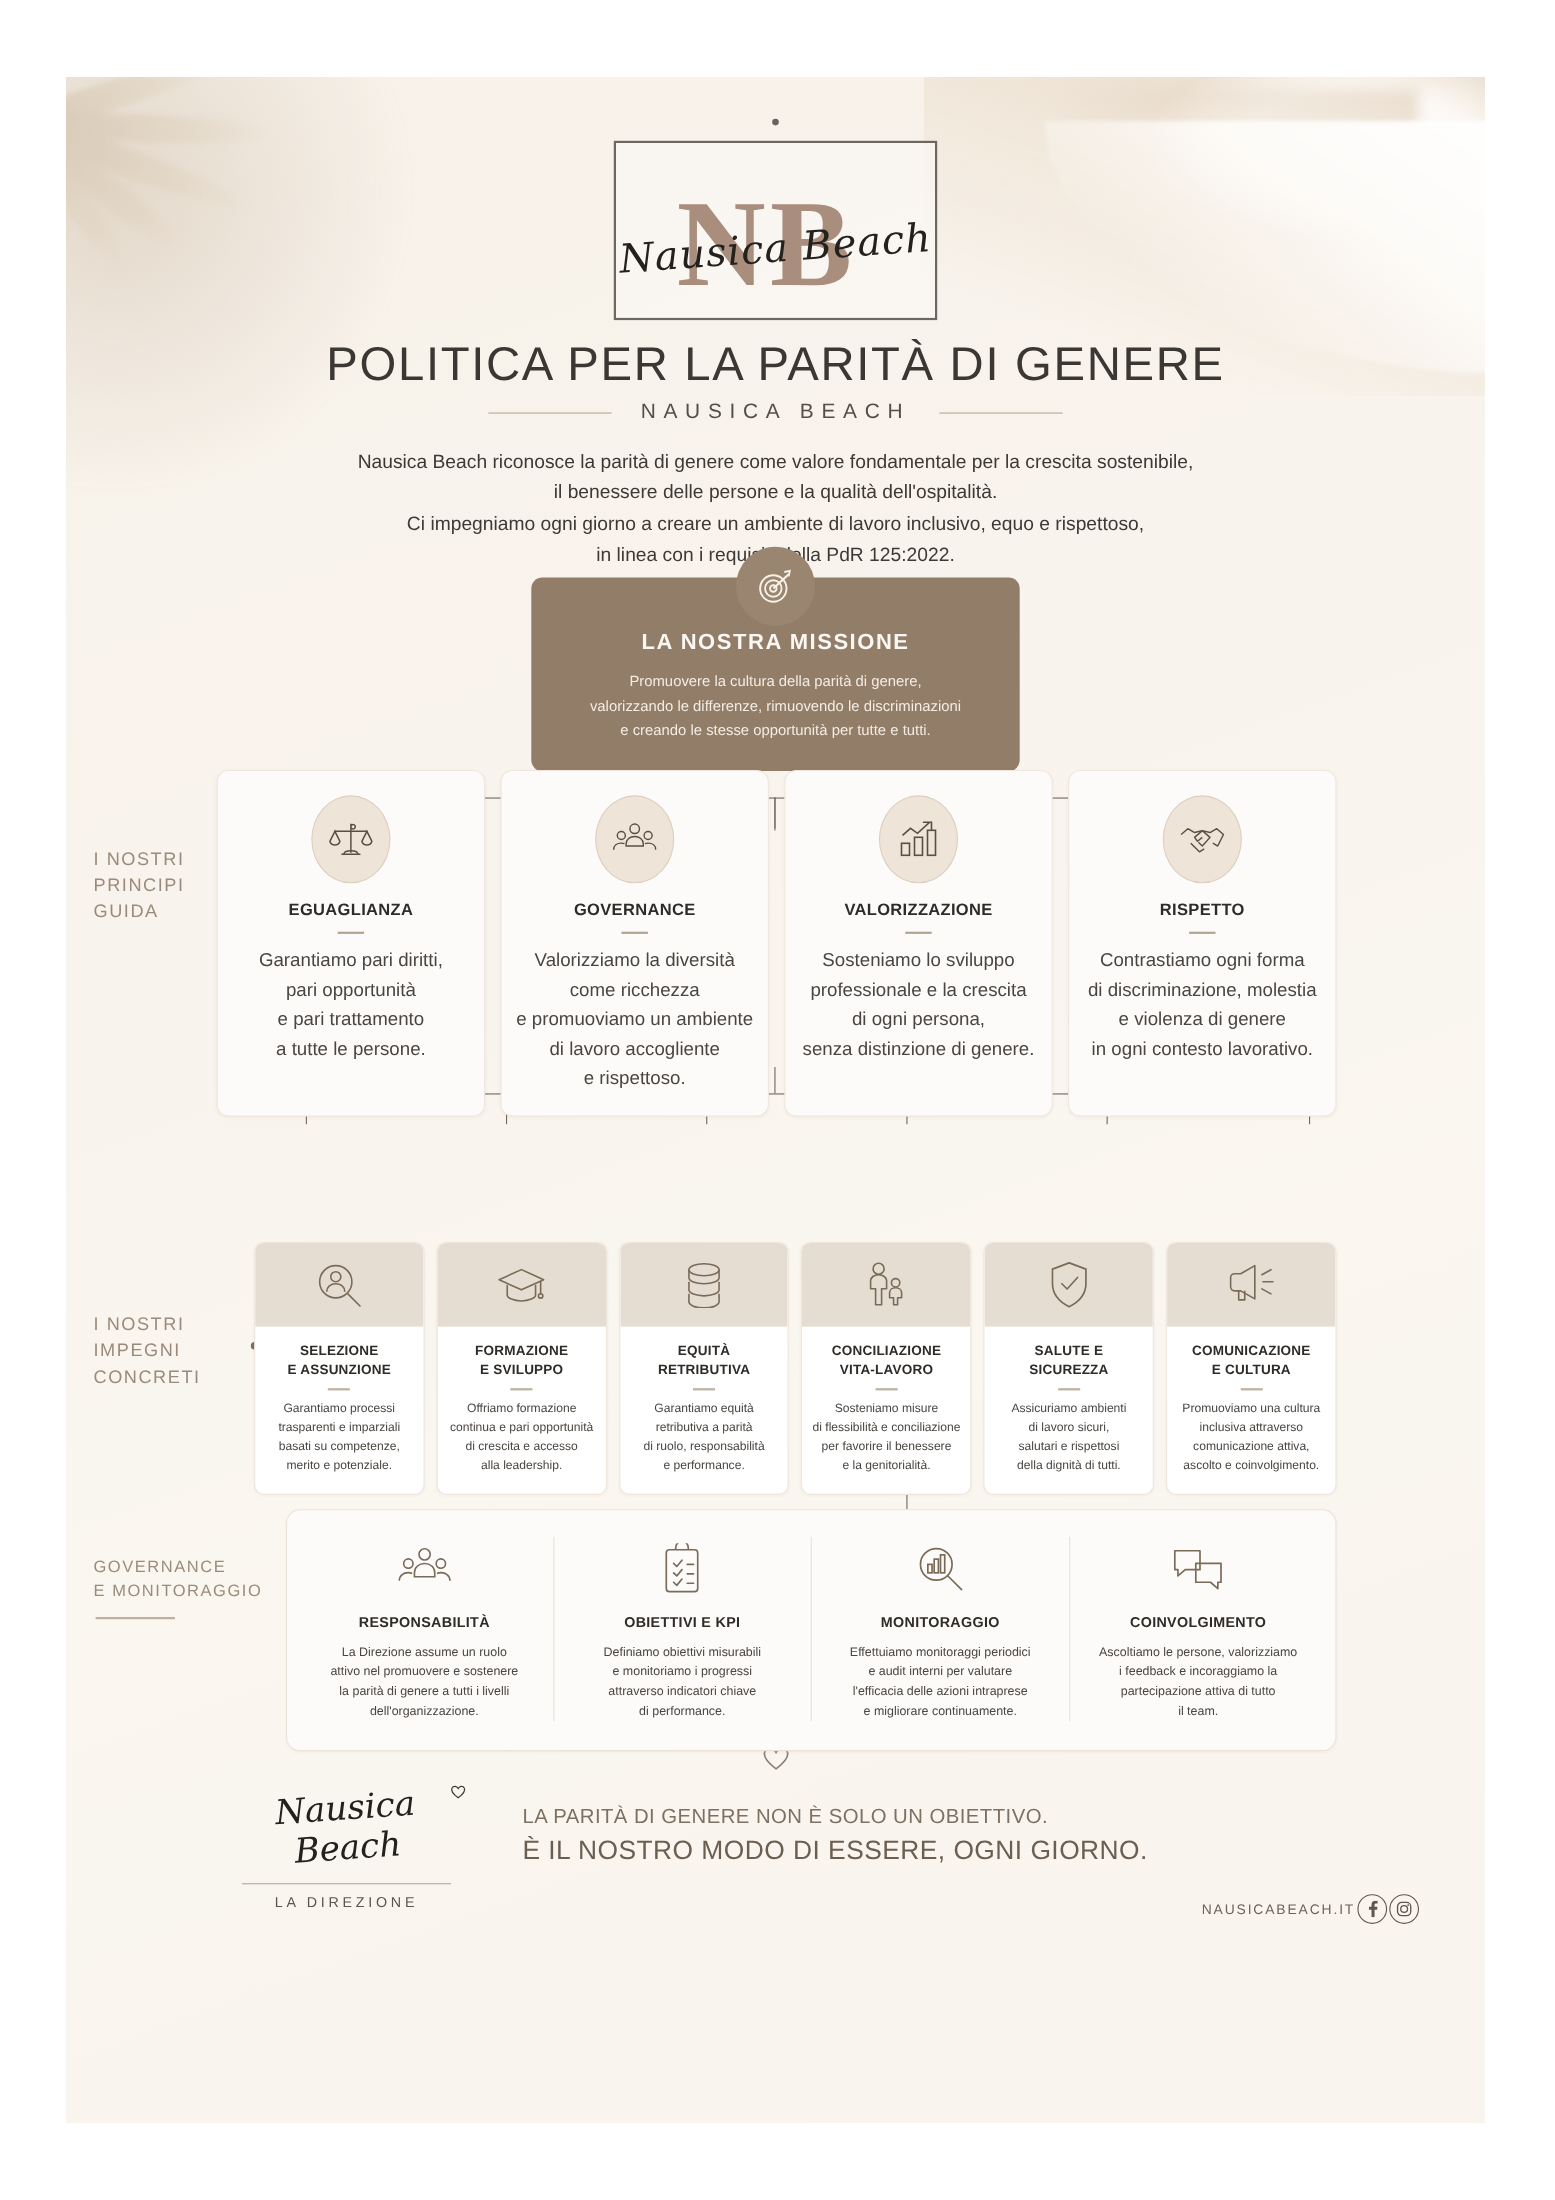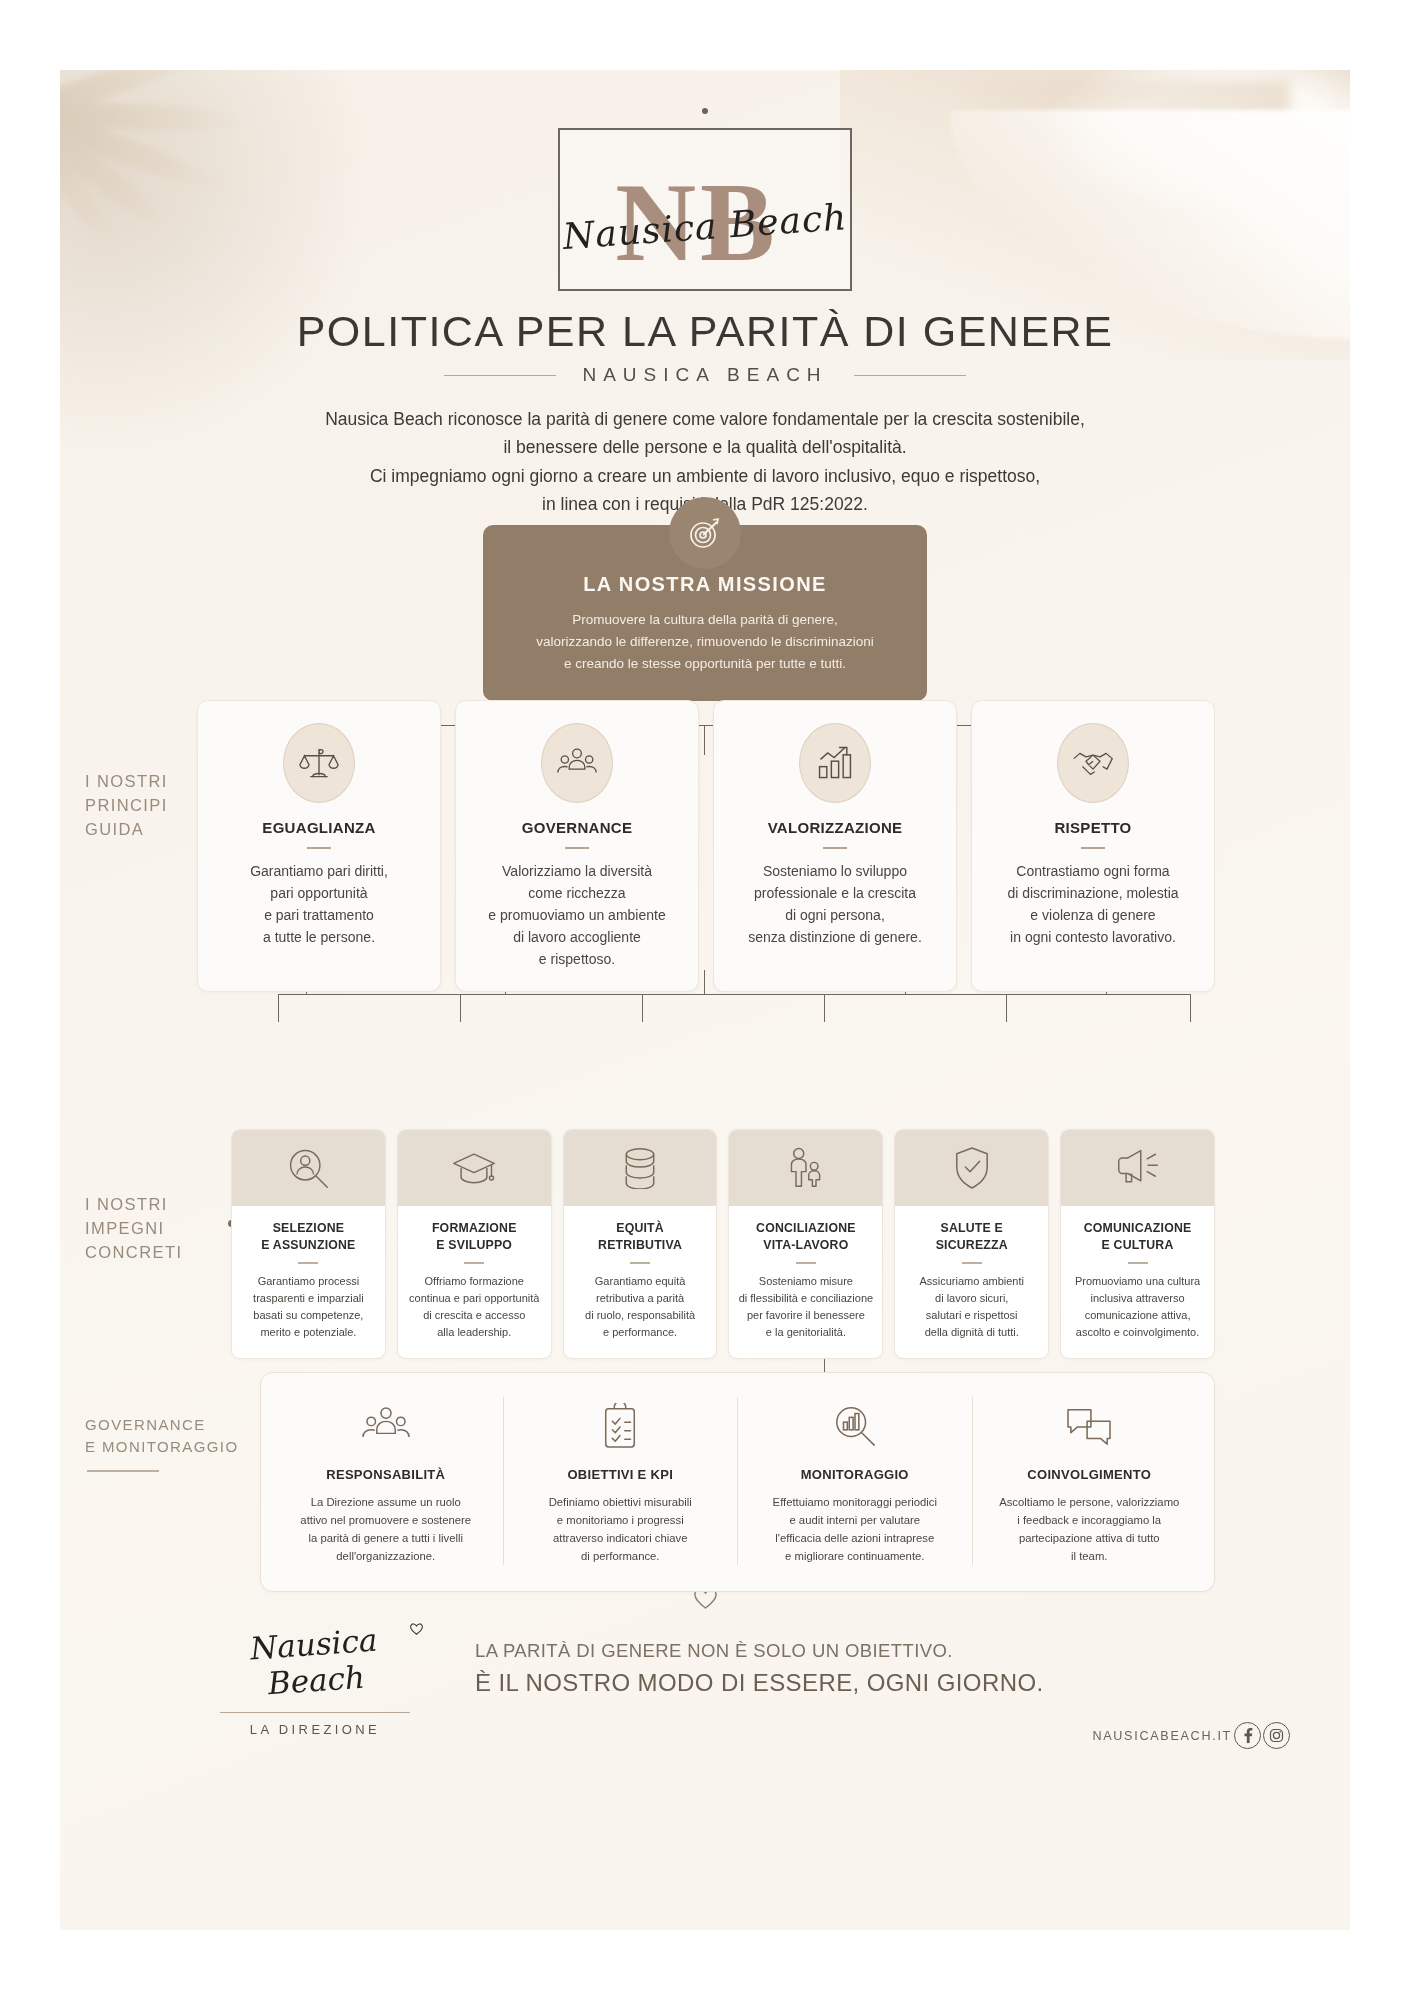--- a/index.html
+++ b/index.html
@@ -155,21 +155,21 @@
     display:flex; flex-direction:column; align-items:center;
   }
   .p-ico {
     width:72px; height:80px; border-radius:50%;
     background:#eee4d8; border:1px solid #ddcfbf;
     display:flex; align-items:center; justify-content:center;
     margin-bottom:16px;
   }
   .p-title { font-size:15px; font-weight:700; color:#2e2b28; letter-spacing:.3px; margin-bottom:11px; }
   .p-rule { width:24px; height:2px; background:#b1a493; margin-bottom:11px; }
-  .p-desc { font-size:14px; line-height:1.58; color:#4a4540; }
+  .p-desc { font-size:17px; line-height:1.58; color:#4a4540; }
 
   
   .commitments {
     position:absolute; left:137px; top:1059px; width:1018px;
     display:flex; gap:11px; z-index:2;padding-left:34px;
   }
   .c-card {
     flex:1; border-radius:9px; overflow:hidden;
     background:#ffffff; border:1px solid #eee6dc;
     display:flex; flex-direction:column; align-items:center;

